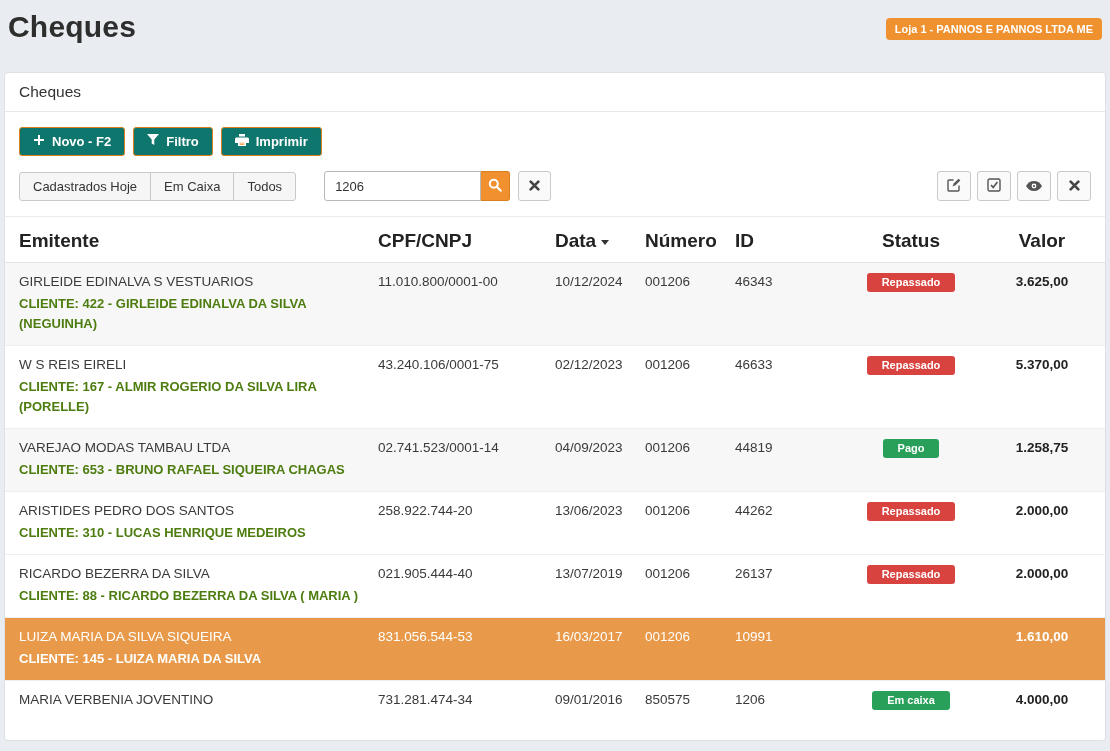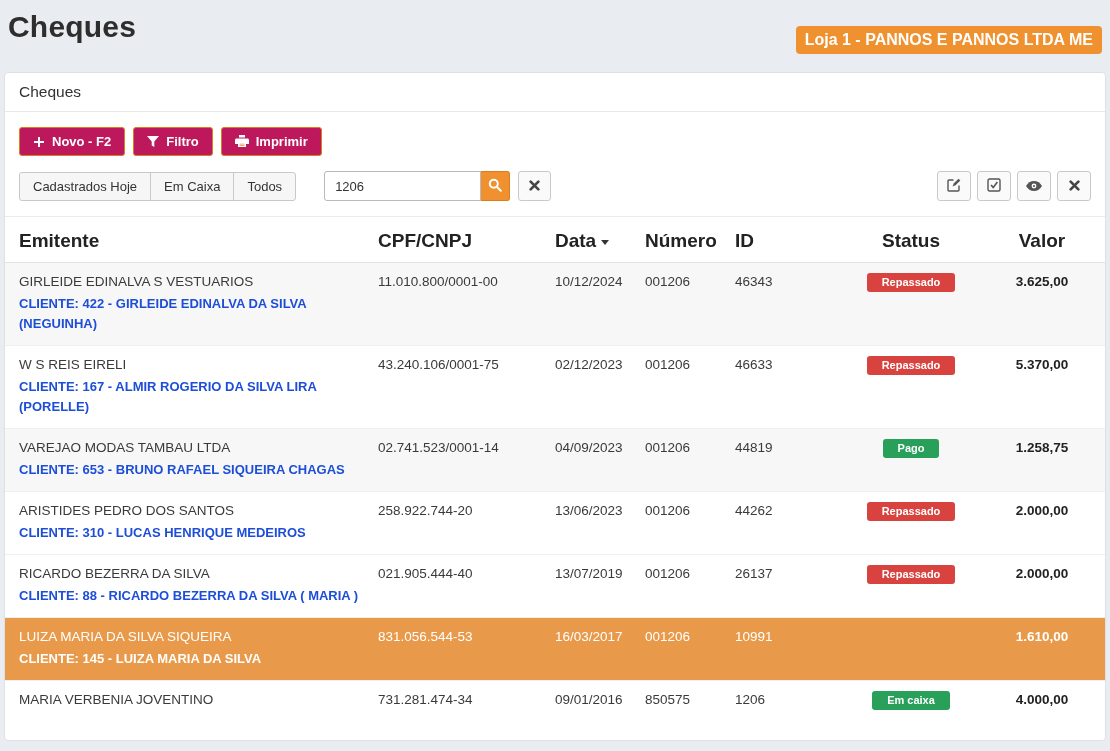--- a/index.html
+++ b/index.html
@@ -12,40 +12,40 @@
   }
   .page { padding: 0 4px; }
 
   
   .page-header {
     display: flex; justify-content: space-between; align-items: flex-start;
     padding: 10px 4px 0 4px; height: 72px;
   }
   .page-title { font-size: 30px; font-weight: 600; color: #2e2e2e; letter-spacing: .2px; }
   .store-badge {
-    margin-top: 16px; background: #f0912f; color: #fff;
-    font-size: 16px; font-weight: 700; padding: 5px 9px; border-radius: 4px;
+    margin-top: 8px; background: #f0912f; color: #fff;
+    font-size: 11px; font-weight: 700; padding: 5px 9px; border-radius: 4px;
     white-space: nowrap;
   }
 
   
   .panel {
     background: #fff; border: 1px solid #dde1e5; border-radius: 4px;
     min-height: 669px;
   }
   .panel-heading {
     padding: 10px 14px; font-size: 15.5px; color: #333;
     border-bottom: 1px solid #e8e8e8;
   }
 
   
   .toolbar { padding: 15px 14px 0 14px; display: flex; gap: 8px; }
   .btn-orange {
-    display: inline-flex; align-items: center; gap: 7px;
-    background: #be185d; border: 1px solid #d97e1c; color: #fff;
+    display: inline-flex; gap: 7px;
+    background: #0f766e; border: 1px solid #d97e1c; color: #fff;
     font-size: 13px; font-weight: 700; padding: 6px 13px; border-radius: 3px;
     cursor: pointer; font-family: inherit;
   }
   .btn-orange svg { display: block; }
 
   
   .filter-row {
     margin-top: 15px; padding: 0 14px 15px 14px;
     border-bottom: 1px solid #ebebeb;
     display: flex; align-items: center;
@@ -88,21 +88,21 @@
   th.col-valor, td.cell-valor { text-align: center; padding-right: 14px; }
   th.col-status, td.cell-status { text-align: center; }
   tbody td {
     padding: 9px 8px 11px 8px; vertical-align: top;
     font-size: 13.5px; color: #3a3a3a; line-height: 20px;
     border-top: 1px solid #efefef;
   }
   tbody tr:first-child td { border-top: none; }
   tr.stripe { background: #f7f7f7; margin-left: 27px; }
   .emitente-name { font-weight: 400; }
-  .cliente-info { font-weight: 700; color: #1d4ed8; font-size: 13px; margin-top: 2px; }
+  .cliente-info { font-weight: 700; color: #4d7c0f; font-size: 13px; margin-top: 2px; }
   td.cell-valor { font-weight: 700; color: #222; }
   .badge {
     display: inline-block; padding: 3px 15px; border-radius: 3px;
     font-size: 11px; font-weight: 700; color: #fff; line-height: 13px;
   }
   .badge.danger { background: #d9433f; }
   .badge.success { background: #28a05a; }
 
   tr.selected { background: #e89a4a; }
   tr.selected td, tr.selected .cliente-info, tr.selected td.cell-valor { color: #fff; }

